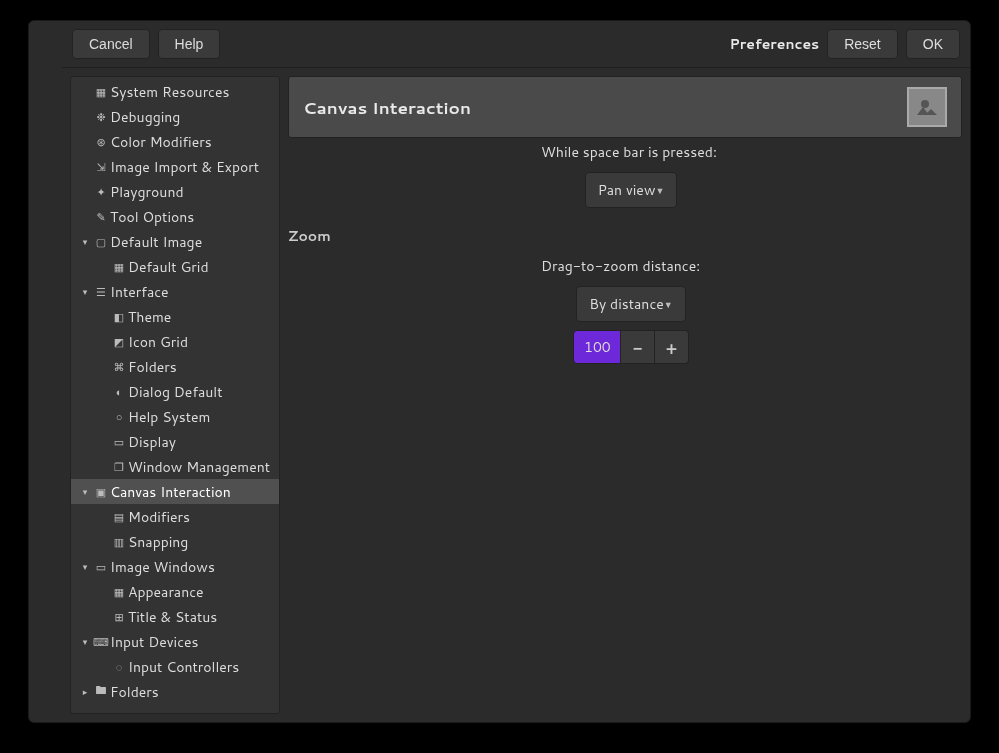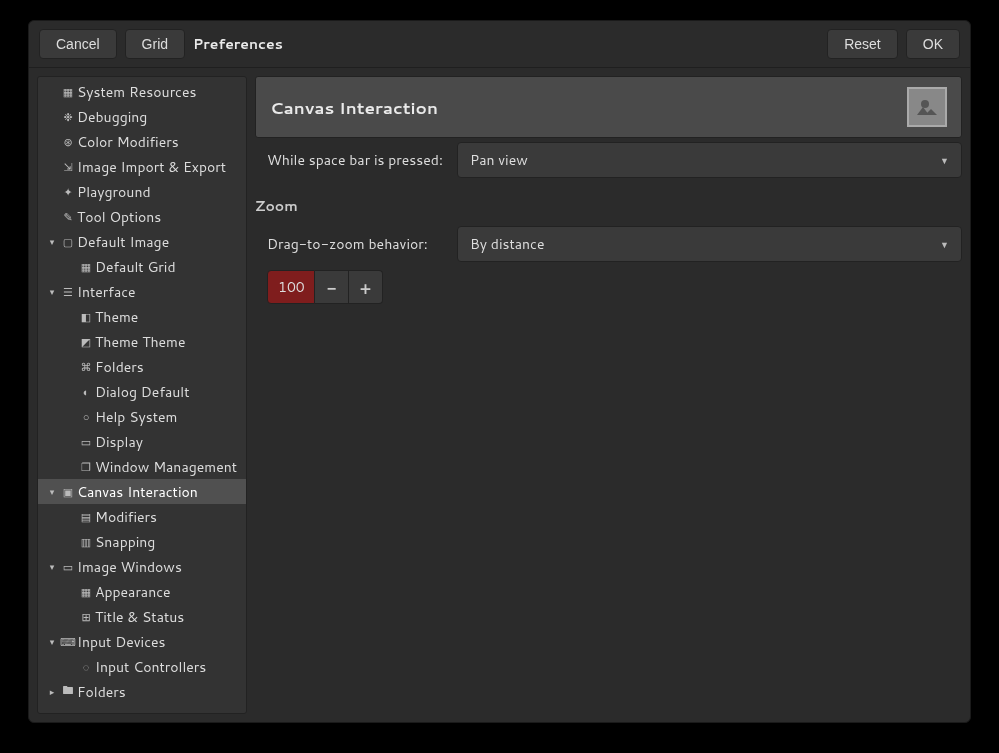--- a/index.html
+++ b/index.html
@@ -16,31 +16,32 @@
     position: absolute;
     left: 28px;
     top: 20px;
     right: 28px;
     bottom: 30px;
     background: #2b2b2b;
     border: 1px solid #1a1a1a;
     border-radius: 6px;
     display: flex;
     flex-direction: column;
+    padding-left: 33px;
   }
   .header {
     display: flex;
     align-items: center;
     padding: 8px 10px;
     border-bottom: 1px solid #1f1f1f;
     gap: 8px;
   }
   .header .title {
     flex: 1;
-    text-align: left;
+    text-align: right;
     font-weight: 600;
     color: #eaeaea;
   }
   .btn {
     background: #3a3a3a;
     border: 1px solid #222;
     color: #ddd;
     border-radius: 4px;
     padding: 6px 16px;
     font-size: 14px;
@@ -129,20 +130,21 @@
     font-weight: 600;
     color: #ccc;
     margin: 14px 0 6px 0;
     font-size: 14px;
   }
   .row {
     display: flex;
     align-items: center;
     margin: 4px 0 4px 12px;
     gap: 10px;
+    flex-direction: column;
   }
   .row-label {
     width: 180px;
     text-align: left;
     color: #ddd;
   }
   .dropdown {
     flex: 1;
     background: #3a3a3a;
     border: 1px solid #222;
@@ -151,21 +153,21 @@
     display: flex;
     align-items: center;
     justify-content: space-between;
     cursor: pointer;
   }
   .dropdown .caret { font-size: 9px; color: #bbb; }
   .spin {
     display: flex;
   }
   .spin-val {
-    background: #7f1d1d;
+    background: #6d28d9;
     border: 1px solid #222;
     border-radius: 4px 0 0 4px;
     padding: 6px 10px;
     width: 48px;
     text-align: left;
     color: #ddd;
   }
   .spin-btn {
     background: #3a3a3a;
     border: 1px solid #222;
@@ -182,21 +184,21 @@
   .spin-btn.minus { border-radius: 0; }
   .spin-btn.plus  { border-radius: 0 4px 4px 0; }
 </style>
 </head>
 <body>
 
 <div class="dialog">
 
   <div class="header">
     <button class="btn">Cancel</button>
-    <button class="btn">Grid</button>
+    <button class="btn">Help</button>
     <div class="title">Preferences</div>
     <button class="btn">Reset</button>
     <button class="btn">OK</button>
   </div>
 
   <div class="body">
 
     <div class="sidebar" id="sidebar">
         <div class="tree-item" style="padding-left: 22px; position: relative;">
           <span class="tree-icon">▦</span>
@@ -235,21 +237,21 @@
           <span class="expander" style="position: absolute; left: 4px;">▾</span>
           <span class="tree-icon">☰</span>
           <span class="tree-label">Interface</span>
         </div>
         <div class="tree-item" style="padding-left: 40px; position: relative;">
           <span class="tree-icon">◧</span>
           <span class="tree-label">Theme</span>
         </div>
         <div class="tree-item" style="padding-left: 40px; position: relative;">
           <span class="tree-icon">◩</span>
-          <span class="tree-label">Theme Theme</span>
+          <span class="tree-label">Icon Grid</span>
         </div>
         <div class="tree-item" style="padding-left: 40px; position: relative;">
           <span class="tree-icon">⌘</span>
           <span class="tree-label">Folders</span>
         </div>
         <div class="tree-item" style="padding-left: 40px; position: relative;">
           <span class="tree-icon">◐</span>
           <span class="tree-label">Dialog Default</span>
         </div>
         <div class="tree-item" style="padding-left: 40px; position: relative;">
@@ -322,21 +324,21 @@
       <div class="row">
         <div class="row-label">While space bar is pressed:</div>
         <div class="dropdown">
           <span>Pan view</span>
           <span class="caret">▼</span>
         </div>
       </div>
 
       <div class="section-title">Zoom</div>
       <div class="row">
-        <div class="row-label">Drag-to-zoom behavior:</div>
+        <div class="row-label">Drag-to-zoom distance:</div>
         <div class="dropdown">
           <span>By distance</span>
           <span class="caret">▼</span>
         </div>
       </div>
       <div class="row">
         <div class="spin">
           <div class="spin-val">100</div>
           <div class="spin-btn minus">−</div>
           <div class="spin-btn plus">+</div>

